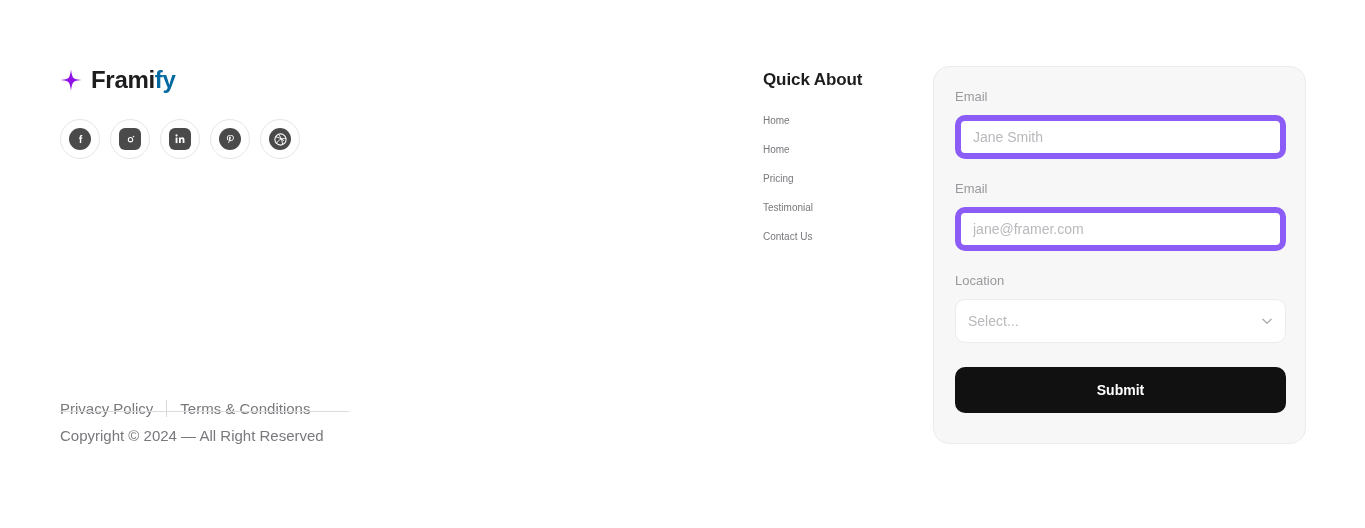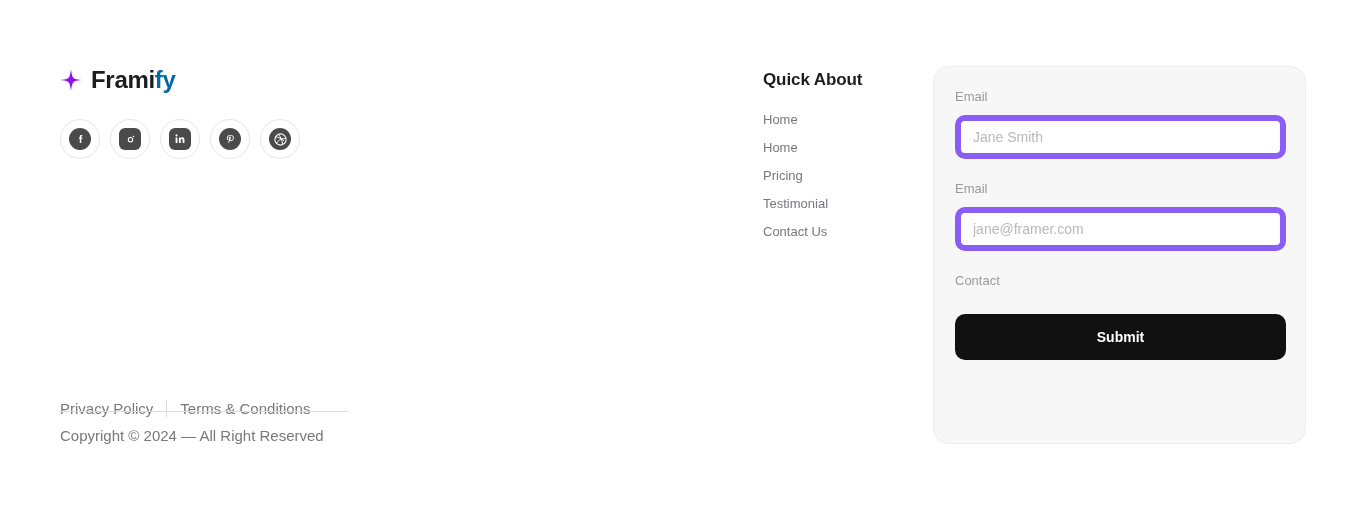--- a/index.html
+++ b/index.html
@@ -147,21 +147,21 @@
     color: #1d1d1f;
     letter-spacing: -0.1px;
     line-height: 24px;
   }
   .links-list {
     list-style: none;
     margin-top: 18px;
   }
   .links-list li { margin-bottom: 8px; }
   .link-item {
-    font-size: 13px;
+    font-size: 10px;
     color: #78787d;
     text-decoration: none;
     cursor: pointer;
     line-height: 20px;
     display: inline-block;
   }
 
   
   .form-card {
     position: absolute;
@@ -342,20 +342,28 @@
     <div class="spacer-lg"></div>
 
     <div class="field">
       <label class="field-label">Email</label>
       <input class="text-input" type="text" placeholder="jane@framer.com" style="">
     </div>
 
     <div class="spacer-lg"></div>
 
     <div class="field">
-      <label class="field-label">Contact</label>
+      <label class="field-label">Location</label>
+      <div class="select-wrap">
+        <div class="select-box">
+          <span>Select...</span>
+        </div>
+        <svg class="chevron-down-icon" viewBox="0 0 24 24">
+          <path d="M5 9 L12 16 L19 9" fill="none" stroke="#a9a9ae" stroke-width="2.2" stroke-linecap="round" stroke-linejoin="round"></path>
+        </svg>
+      </div>
     </div>
 
     <button class="submit-button">Submit</button>
 
   </div>
 
 </div>
 
 </body></html>

